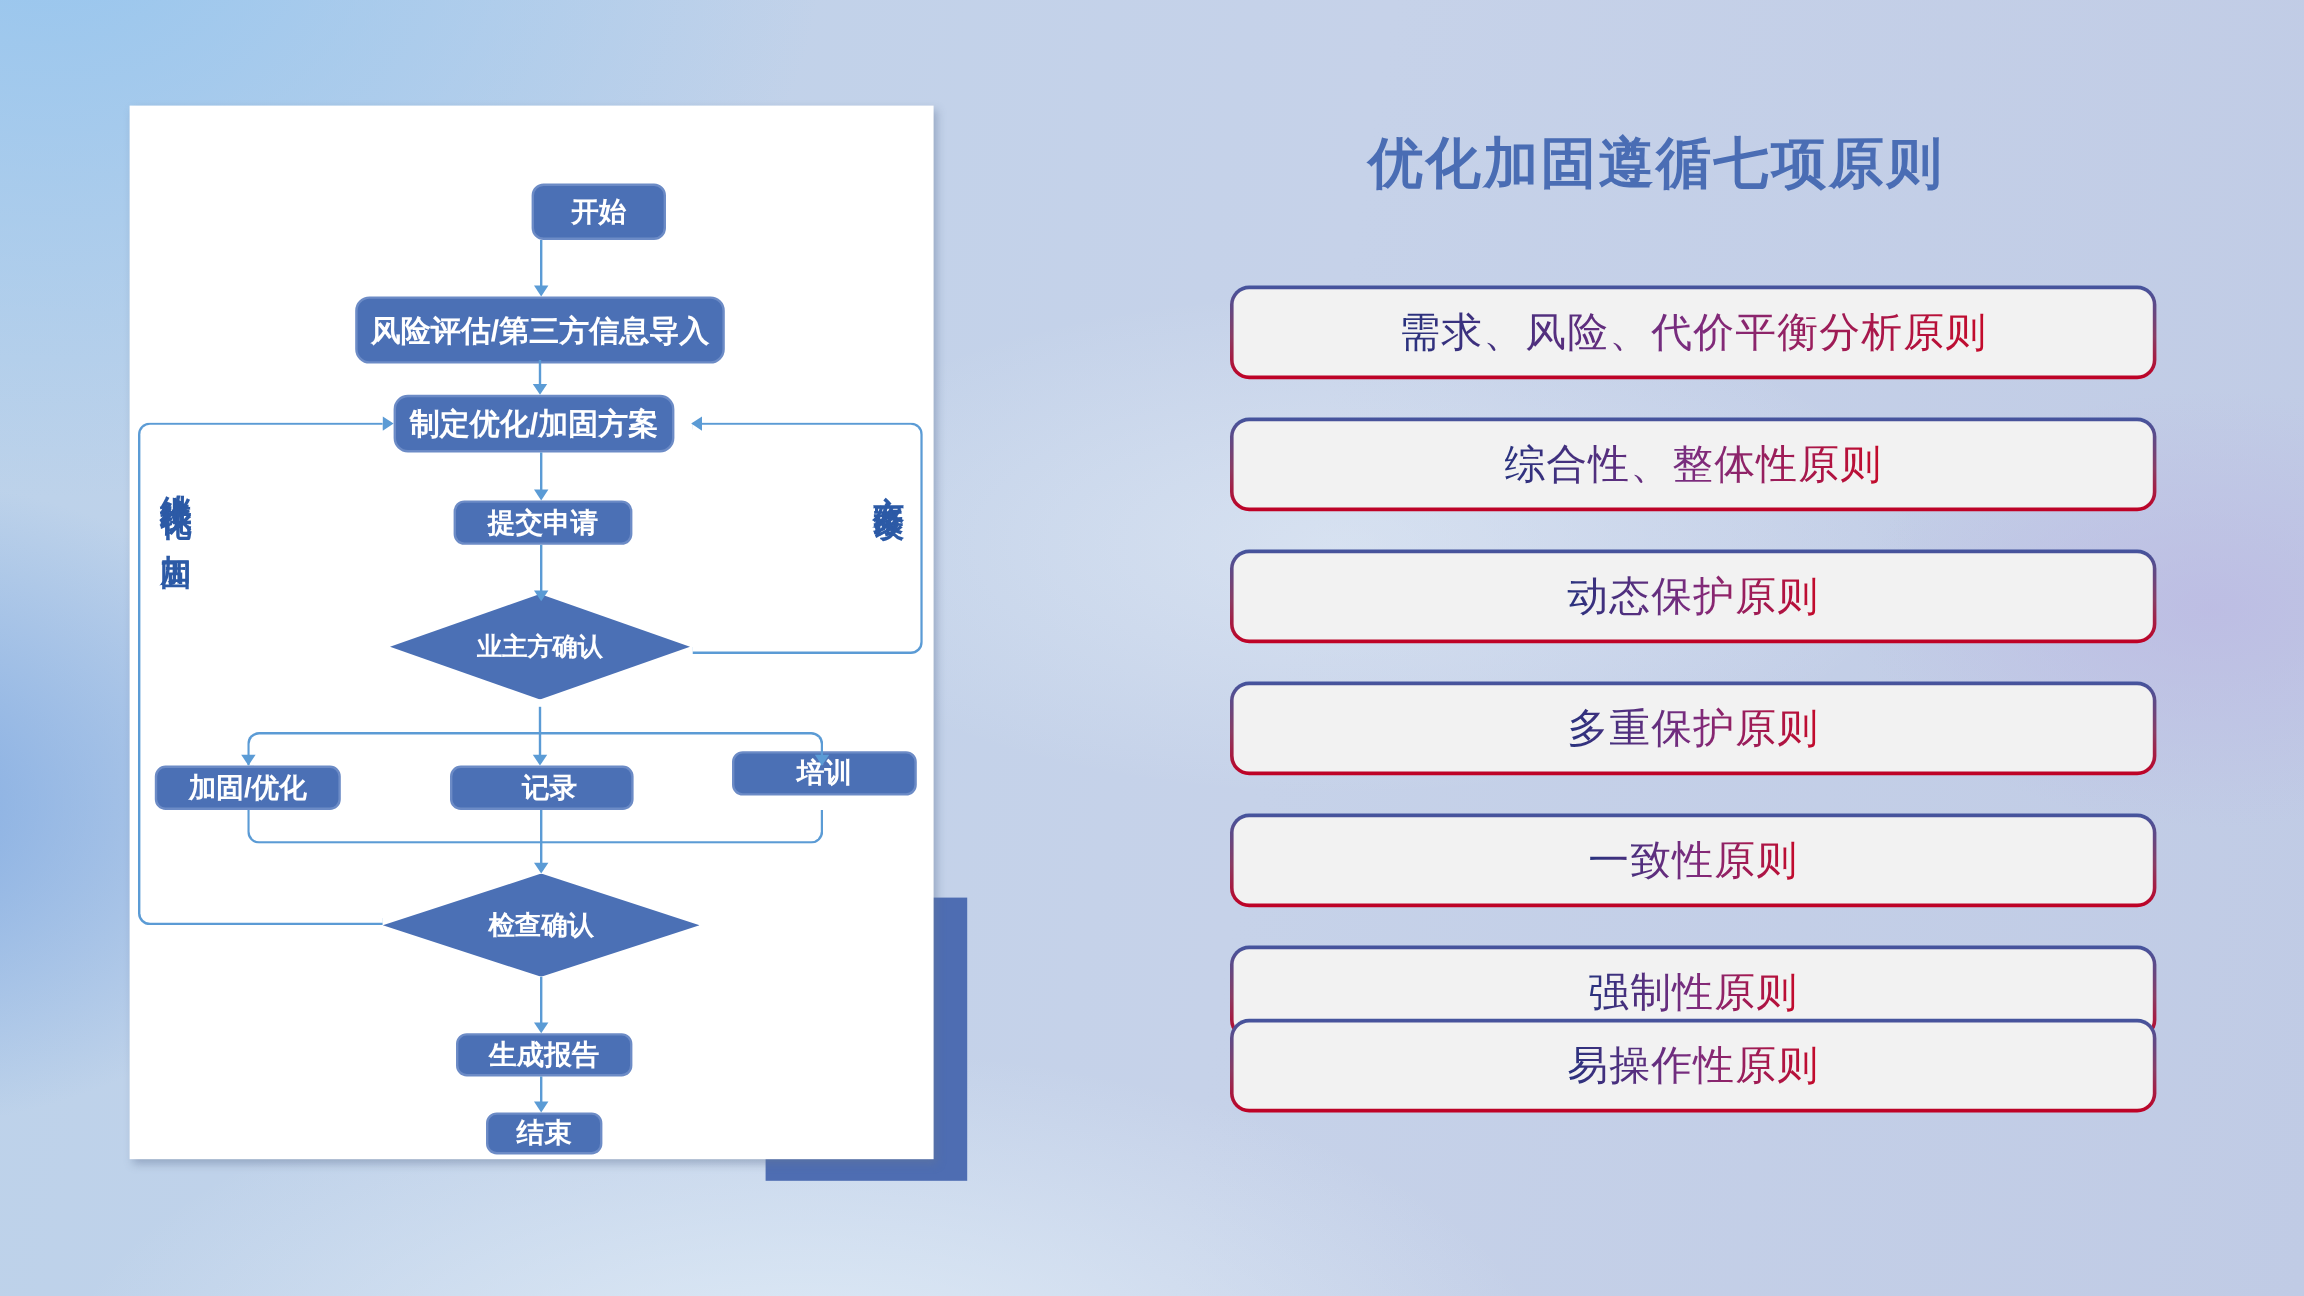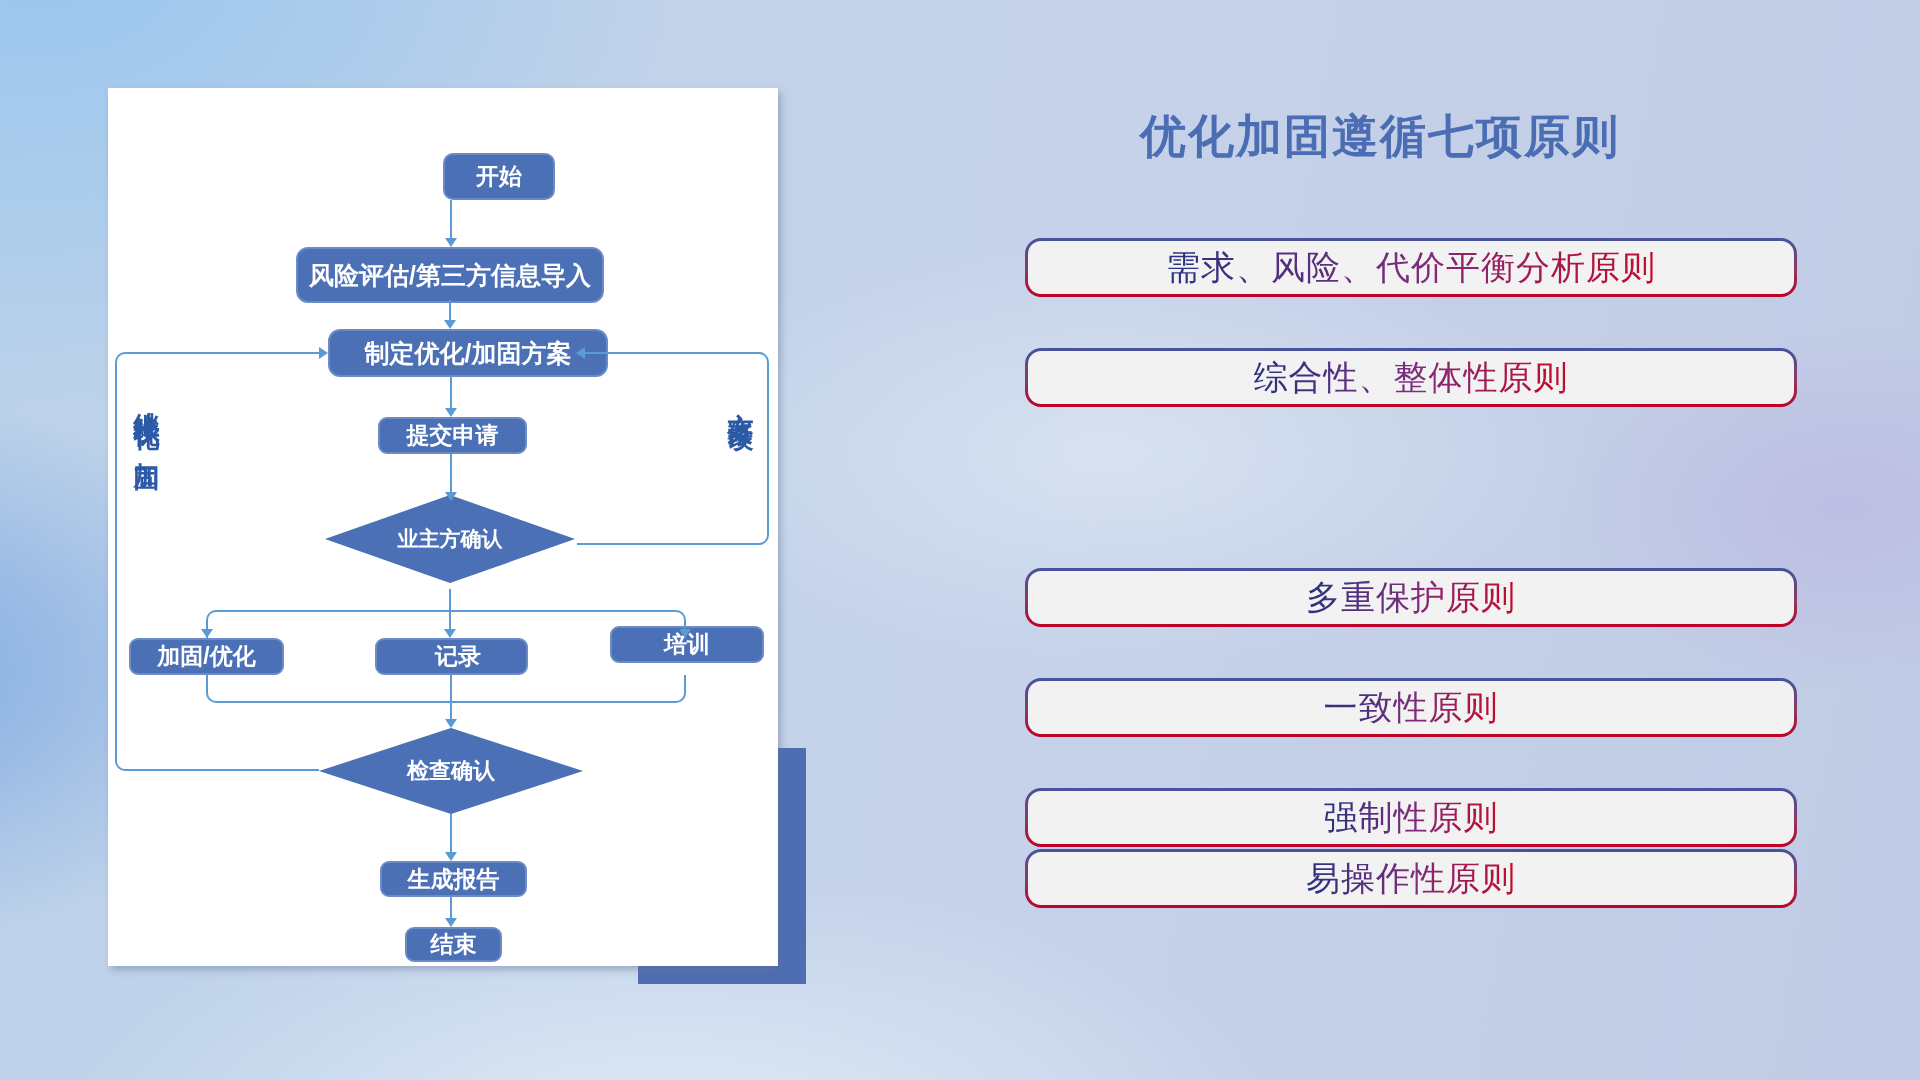--- a/index.html
+++ b/index.html
@@ -44,21 +44,21 @@
         border-left:2px solid var(--connector,#5b9bd5);border-top:2px solid var(--connector,#5b9bd5);
         border-bottom:2px solid var(--connector,#5b9bd5);border-radius:10px 0 0 10px;}
   #right-loop{left:577px;top:352px;width:192px;height:193px;box-sizing:border-box;z-index:3;
         border-right:2px solid var(--connector,#5b9bd5);border-top:2px solid var(--connector,#5b9bd5);
         border-bottom:2px solid var(--connector,#5b9bd5);border-radius:0 10px 10px 0;}
   .vlabel{z-index:4;writing-mode:vertical-rl;text-orientation:upright;letter-spacing:4px;
         color:var(--loop-label,#2c5aa6);font-weight:bold;font-size:26px;line-height:1;}
   
   #slide-title{left:1000px;top:106px;width:760px;text-align:center;font-size:46px;font-weight:bold;
         color:var(--title,#4a6db4);z-index:3;letter-spacing:2px;}
-  .pbox{left:1025px;width:772px;height:59px;box-sizing:border-box;z-index:3;border-radius:16px;
+  .pbox{left:1025px;width:772px;height:78px;box-sizing:border-box;z-index:3;border-radius:16px;
         background:linear-gradient(180deg,var(--border-grad-top,#44549e) 0%,#8a3b63 55%,var(--border-grad-bottom,#c00024) 100%);
         padding:3px;}
   .pbox-inner{width:100%;height:100%;border-radius:13px;background:var(--principle-fill,#f2f2f2);
         display:flex;align-items:center;justify-content:center;}
   .ptext{font-size:34px;letter-spacing:1px;
         background:linear-gradient(90deg,var(--grad-blue,#28327e) 0%,var(--grad-mid,#7c2c7e) 50%,var(--grad-red,#c40a2a) 100%);
         -webkit-background-clip:text;background-clip:text;color:transparent;-webkit-text-fill-color:transparent;}
 </style>
 </head>
 <body>
@@ -69,21 +69,21 @@
   <div id="card" class="abs"></div>
 
   <div class="abs node" style="left:398px;top:153px;width:112px;height:47px;border-radius:10px;font-size:23px;margin-left:45px;">
       <span>开始</span>
     </div>
 
   <div class="abs node" style="left:296px;top:247px;width:308px;height:56px;border-radius:12px;font-size:25px;">
       <span>风险评估/第三方信息导入</span>
     </div>
 
-  <div class="abs node" style="left:328px;top:329px;width:280px;height:48px;border-radius:12px;font-size:25px;">
+  <div class="abs node" style="left:328px;top:329px;width:234px;height:48px;border-radius:12px;font-size:25px;">
       <span>制定优化/加固方案</span>
     </div>
 
   <div class="abs node" style="left:378px;top:417px;width:149px;height:37px;border-radius:9px;font-size:23px;justify-content:center;">
       <span>提交申请</span>
     </div>
 
   <div class="abs diamond" style="left:325px;top:495px;width:250px;height:88px;font-size:21px;">
       <span>业主方确认</span>
     </div>
@@ -155,20 +155,25 @@
   <div class="abs pbox" style="top:238px;">
     <div class="pbox-inner">
       <span class="ptext">需求、风险、代价平衡分析原则</span>
     </div>
   </div>
   <div class="abs pbox" style="top:348px;">
     <div class="pbox-inner">
       <span class="ptext">综合性、整体性原则</span>
     </div>
   </div>
+  <div class="abs pbox" style="top:458px;">
+    <div class="pbox-inner">
+      <span class="ptext">动态保护原则</span>
+    </div>
+  </div>
   <div class="abs pbox" style="top:678px;">
     <div class="pbox-inner">
       <span class="ptext">一致性原则</span>
     </div>
   </div>
   <div class="abs pbox" style="top:568px;">
     <div class="pbox-inner">
       <span class="ptext">多重保护原则</span>
     </div>
   </div>

